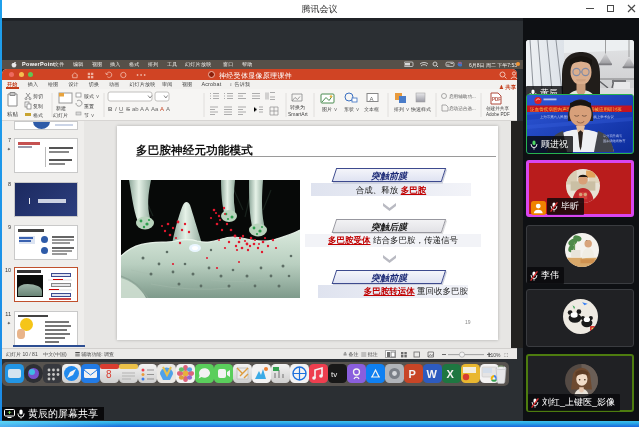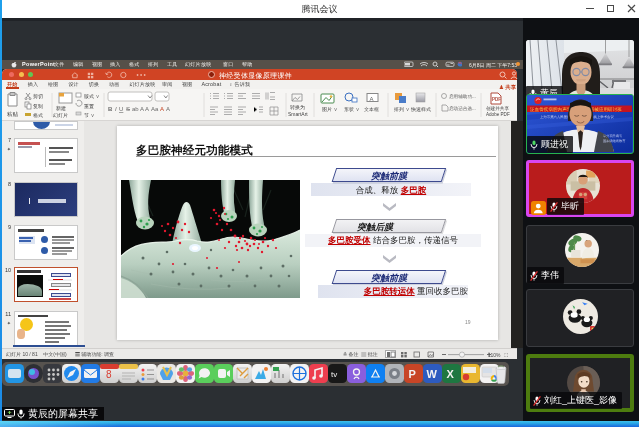--- a/index.html
+++ b/index.html
@@ -415,21 +415,21 @@
 </svg>
 
 <div class="a" style="left:311px;top:183px;width:160px;height:13px;background:linear-gradient(90deg,#dfe3ef,#f2f3f8)"></div>
 <div class="a" style="left:334px;top:168px;width:110px;height:13.5px;background:linear-gradient(180deg,#f4f5fa,#dfe3f2);border:1px solid #3d4a8e;transform:skewX(-18deg);box-shadow:1.5px 1.5px 0 rgba(60,70,120,.25)"></div>
 <div class="a" style="left:334px;top:170px;width:110px;text-align:center;font-size:9px;font-weight:bold;font-style:italic;color:#1f2d78">突触前膜</div>
 <div class="a" style="left:311px;top:184.5px;width:160px;text-align:center;font-size:8.5px;color:#222">合成、释放 <span style="color:#c00000;text-decoration:underline;font-weight:bold">多巴胺</span></div>
 <svg class="a" style="left:382px;top:202px" width="15" height="10" viewBox="0 0 15 10">
     <path d="M1,1 L7.5,6 L14,1 L14,4 L7.5,9 L1,4 Z" fill="#b9bac2"></path>
   </svg>
 <div class="a" style="left:334px;top:218.5px;width:110px;height:13.5px;background:linear-gradient(180deg,#f2f2f4,#e2e2e6);border:1px solid #97979f;transform:skewX(-18deg);box-shadow:1.5px 1.5px 0 rgba(100,100,110,.22)"></div>
-<div class="a" style="left:320px;top:220.5px;width:110px;text-align:center;font-size:9px;font-weight:bold;font-style:italic;color:#1a1a1a">突触后膜</div>
+<div class="a" style="left:334px;top:220.5px;width:110px;text-align:center;font-size:9px;font-weight:bold;font-style:italic;color:#1a1a1a">突触后膜</div>
 <div class="a" style="left:305px;top:233.5px;width:176px;height:13px;background:#f2f3f7"></div>
 <div class="a" style="left:305px;top:235px;width:176px;text-align:center;font-size:8.5px;color:#222"><span style="color:#c00000;text-decoration:underline;font-weight:bold">多巴胺受体</span> 结合多巴胺，传递信号</div>
 <svg class="a" style="left:382px;top:254px" width="15" height="10" viewBox="0 0 15 10">
     <path d="M1,1 L7.5,6 L14,1 L14,4 L7.5,9 L1,4 Z" fill="#b9bac2"></path>
   </svg>
 <div class="a" style="left:334px;top:270px;width:110px;height:13.5px;background:linear-gradient(180deg,#f4f5fa,#dfe3f2);border:1px solid #3d4a8e;transform:skewX(-18deg);box-shadow:1.5px 1.5px 0 rgba(60,70,120,.25)"></div>
 <div class="a" style="left:334px;top:272px;width:110px;text-align:center;font-size:9px;font-weight:bold;font-style:italic;color:#1f2d78">突触前膜</div>
 <div class="a" style="left:318px;top:284.5px;width:150px;height:13px;background:linear-gradient(90deg,#dfe3ef,#f2f3f8)"></div>
 <div class="a" style="left:318px;top:286px;width:150px;text-align:right;font-size:8.5px;color:#222"><span style="color:#c00000;text-decoration:underline;font-weight:bold">多巴胺转运体</span> 重回收多巴胺</div>
 <div class="a" style="left:465px;top:319px;font-size:5px;color:#888">19</div>
@@ -773,21 +773,21 @@
    <ellipse cx="14" cy="20" rx="4.5" ry="3.5" fill="#fff"></ellipse>
    <ellipse cx="30" cy="26" rx="4" ry="3" fill="#fff"></ellipse>
    <path d="M24,4 l3,4 l4,-2 z" fill="#3b82f6"></path>
    <path d="M12,8 l3,2 l-1,3 z" fill="#34a853"></path>
    <rect x="34" y="34" width="10" height="10" fill="#d03030"></rect>
    <circle cx="37" cy="37" r="1.2" fill="#f5d54a"></circle>
   </g>
  </svg>
 </div>
 
-<div class="a" style="left:526px;top:354px;width:108px;height:58px;border-radius:3px;background:#202124;border:4px solid #4d7c0f">
+<div class="a" style="left:526px;top:354px;width:108px;height:58px;border-radius:3px;background:#202124;border:2px solid #4d7c0f">
  <svg class="a" style="left:36.5px;top:8px" width="33" height="33" viewBox="0 0 44 44">
   <defs>
         <clipPath id="c6">
           <circle cx="22" cy="22" r="22"></circle>
         </clipPath>
       </defs>
   <g clip-path="url(#c6)">
    <rect width="44" height="44" fill="#544a44"></rect>
    <rect x="22" y="0" width="22" height="44" fill="#6a5e56"></rect>
    <path d="M10,18 a12,13 0 0 1 24,0 l2,16 h-28 z" fill="#6e4a30"></path>

